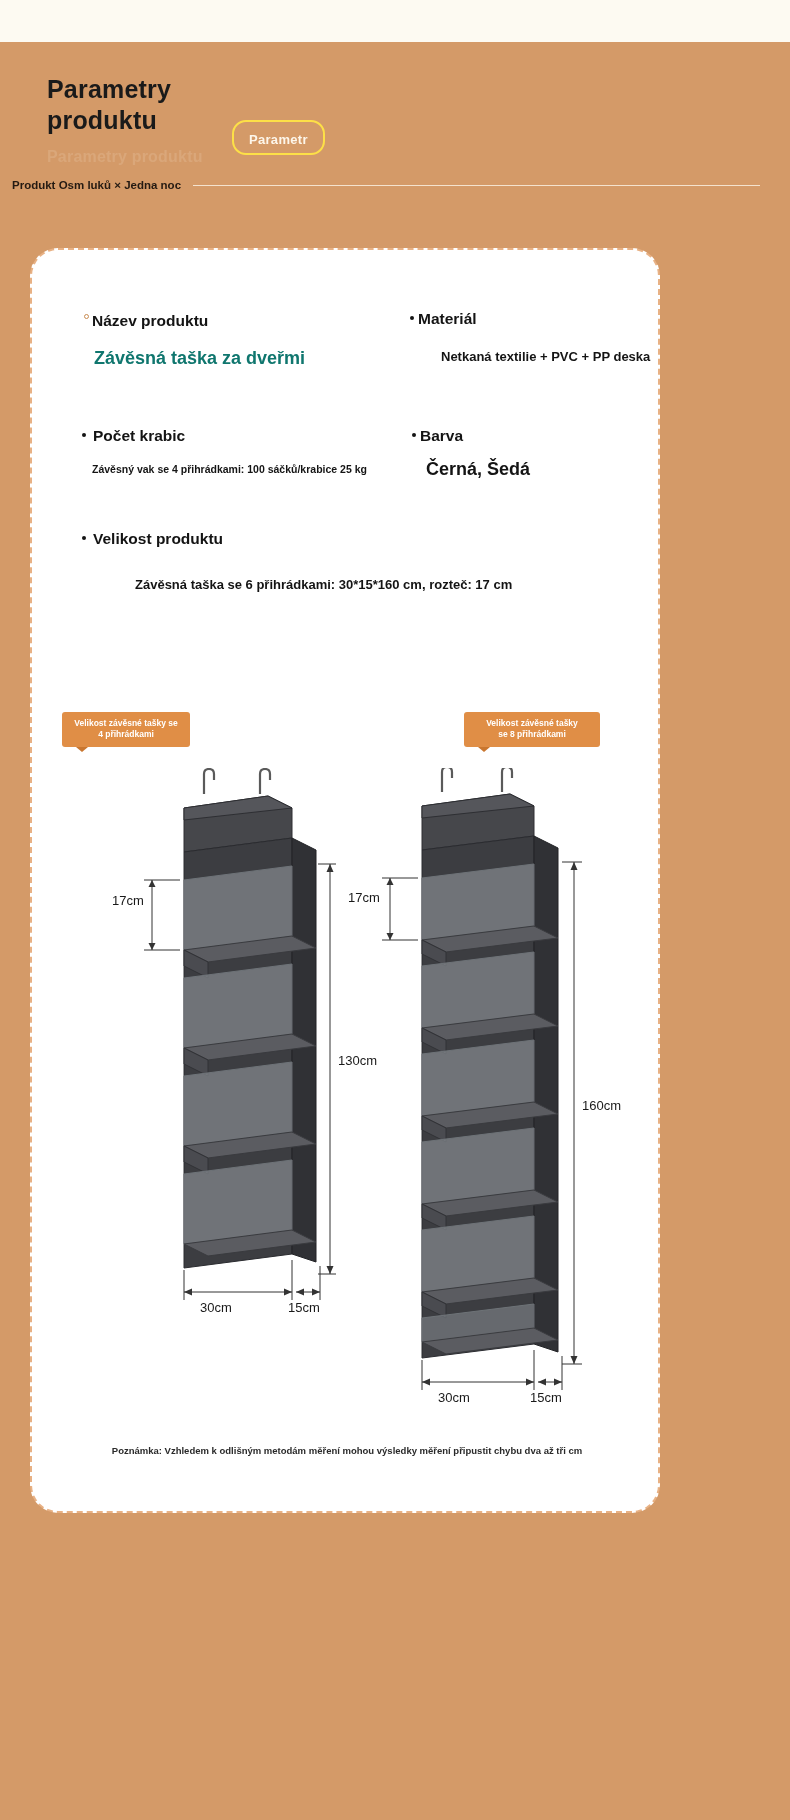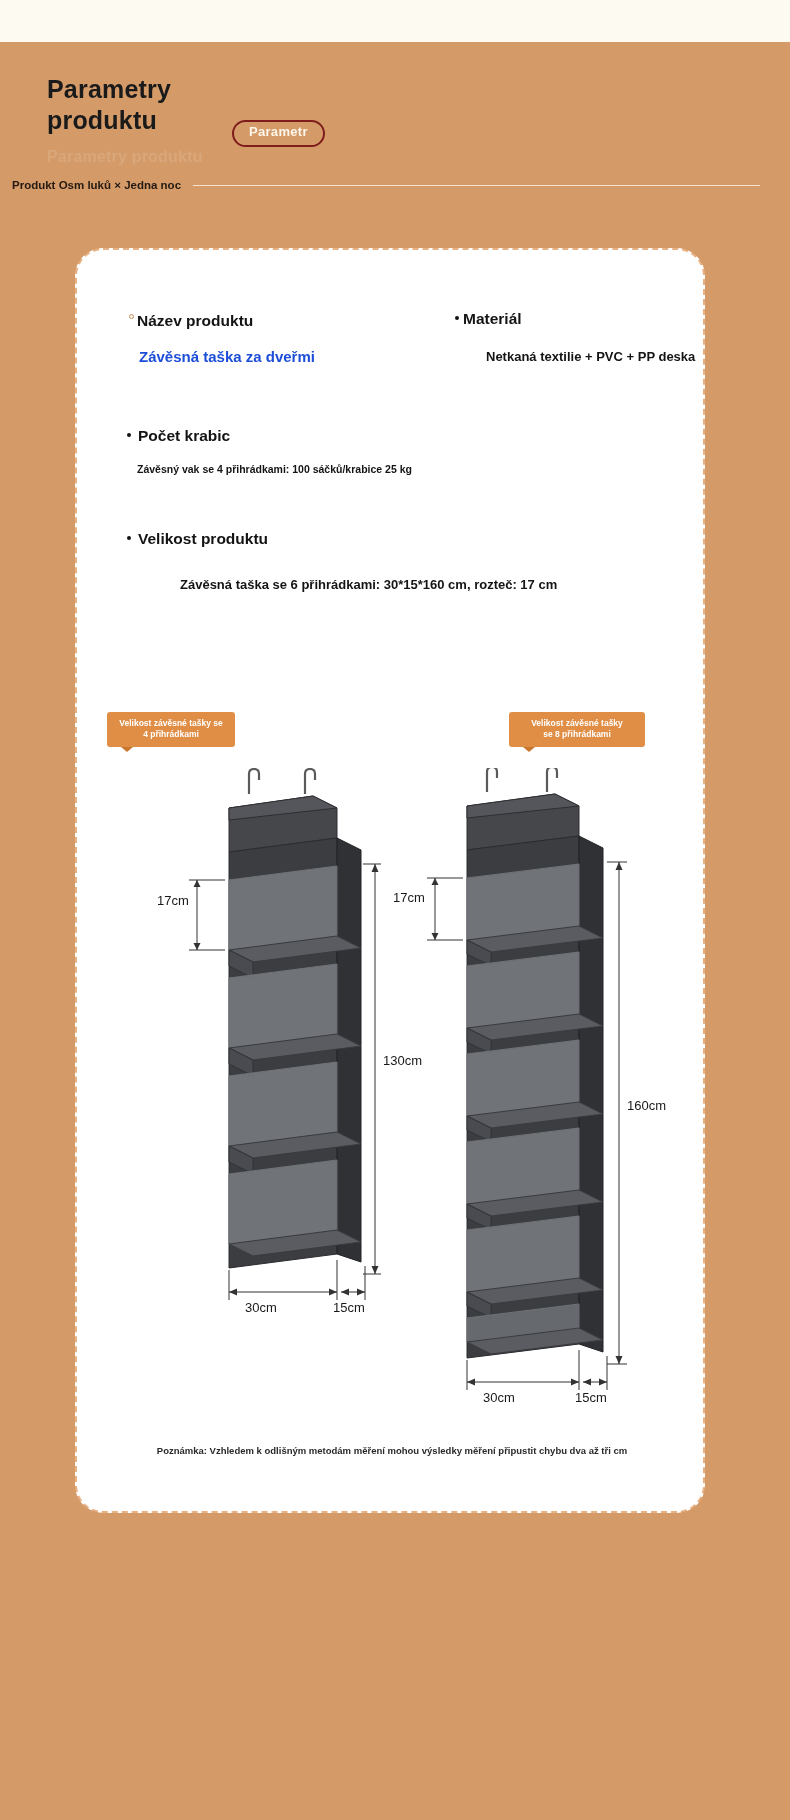--- a/index.html
+++ b/index.html
@@ -21,22 +21,22 @@
   }
   
   .header { position: absolute; top: 60px; left: 0; width: 790px; }
   .title {
     position: absolute; left: 47px; top: 14px;
     font-size: 25px; font-weight: bold; color: #1a1a1a;
     line-height: 1.22; letter-spacing: .2px;
   }
   .badge-parametr {
     position: absolute; left: 232px; top: 60px;
-    padding: 2px 15px 6px;
-    border: 2px solid #7f1d1d; border-radius: 14px;
+    padding: 10px 15px 6px;
+    border: 2px solid #fde047; border-radius: 14px;
     color: #fdf6ea; font-size: 13px; font-weight: bold;
     letter-spacing: .3px;
   }
   .ghost-sub {
     position: absolute; left: 47px; top: 88px;
     font-size: 16px; font-weight: bold;
     color: rgba(255,246,232,0.14);
     letter-spacing: .2px;
   }
   .breadcrumb-row {
@@ -54,21 +54,20 @@
     background: rgba(255,250,240,0.75);
   }
   
   .card {
     position: absolute; left: 30px; top: 248px;
     width: 630px; height: 1265px;
     background: #ffffff;
     border-radius: 28px;
     border: 2px dashed #e8b184;
     outline: 3px dotted rgba(255,255,255,0.0);
-    margin-left: 45px;
   }
   .card-inner { position: relative; width: 100%; height: 100%; }
 
   .spec { position: absolute; }
   .spec-head {
     font-size: 15.5px; font-weight: bold; color: #141414;
     white-space: nowrap;
   }
   .spec-head .dot-hollow {
     display: inline-block; width: 5px; height: 5px;
@@ -78,21 +77,21 @@
   .spec-head .dot-solid {
     display: inline-block; width: 4px; height: 4px;
     background: #141414; border-radius: 50%;
     vertical-align: 4px; margin-right: 4px;
   }
   .spec-head .dot-sp {
     display: inline-block; width: 4px; height: 4px;
     background: #141414; border-radius: 50%;
     vertical-align: 4px; margin-right: 7px;
   }
-  .val-lg { font-size: 15px; font-weight: bold; color: #1d4ed8; white-space: nowrap; }
+  .val-lg { font-size: 18px; font-weight: bold; color: #0f766e; white-space: nowrap; }
   .val-md { font-size: 13px; font-weight: bold; color: #141414; white-space: nowrap; padding-left: 31px; }
   .val-sm { font-size: 10.5px; font-weight: bold; color: #141414; white-space: nowrap; }
   .val-xl { font-size: 18px; font-weight: bold; color: #141414; white-space: nowrap; }
 
   
   .ribbon {
     position: absolute;
     background: #e08e46;
     color: #ffffff;
     font-size: 8.5px; font-weight: bold;
@@ -160,20 +159,26 @@
         <div class="val-md" style="margin-top:21px;">Netkaná textilie + PVC + PP deska</div>
       </div>
 
       <div class="spec" style="left:50px; top:177px;">
         <div class="spec-head">
           <span class="dot-sp"></span><span>Počet krabic</span>
         </div>
         <div class="val-sm" style="margin-top:18px; margin-left:10px;">Závěsný vak se 4 přihrádkami: 100 sáčků/krabice 25 kg</div>
       </div>
 
+      <div class="spec" style="left:380px; top:177px;">
+        <div class="spec-head">
+          <span class="dot-solid"></span><span>Barva</span>
+        </div>
+        <div class="val-xl" style="margin-top:14px; margin-left:14px;">Černá, Šedá</div>
+      </div>
 
       <div class="spec" style="left:50px; top:280px;">
         <div class="spec-head">
           <span class="dot-sp"></span><span>Velikost produktu</span>
         </div>
         <div class="val-md" style="margin-top:29px; margin-left:22px;">Závěsná taška se 6 přihrádkami: 30*15*160 cm, rozteč: 17 cm</div>
       </div>
 
       <div class="ribbon" style="left:30px; top:462px; width:128px;">
         <div>Velikost závěsné tašky se</div>

